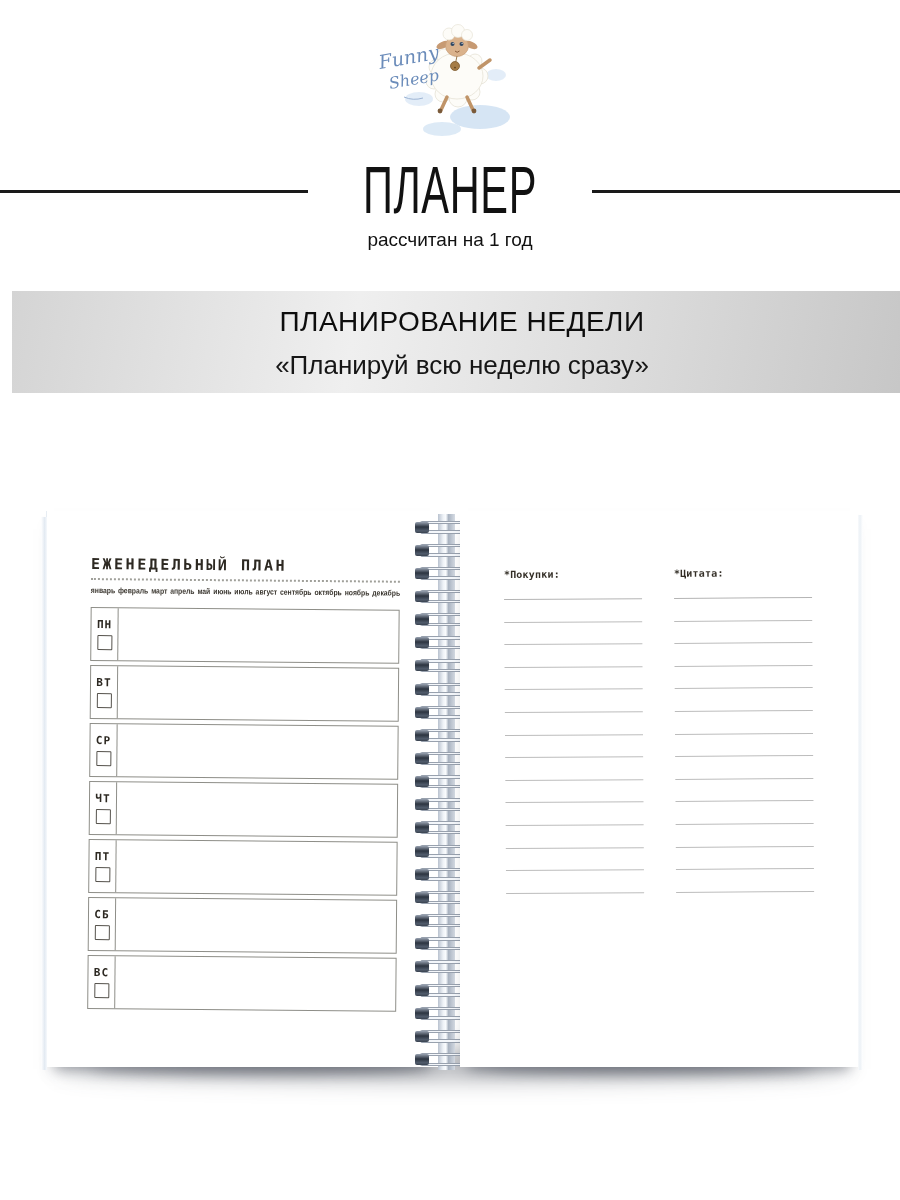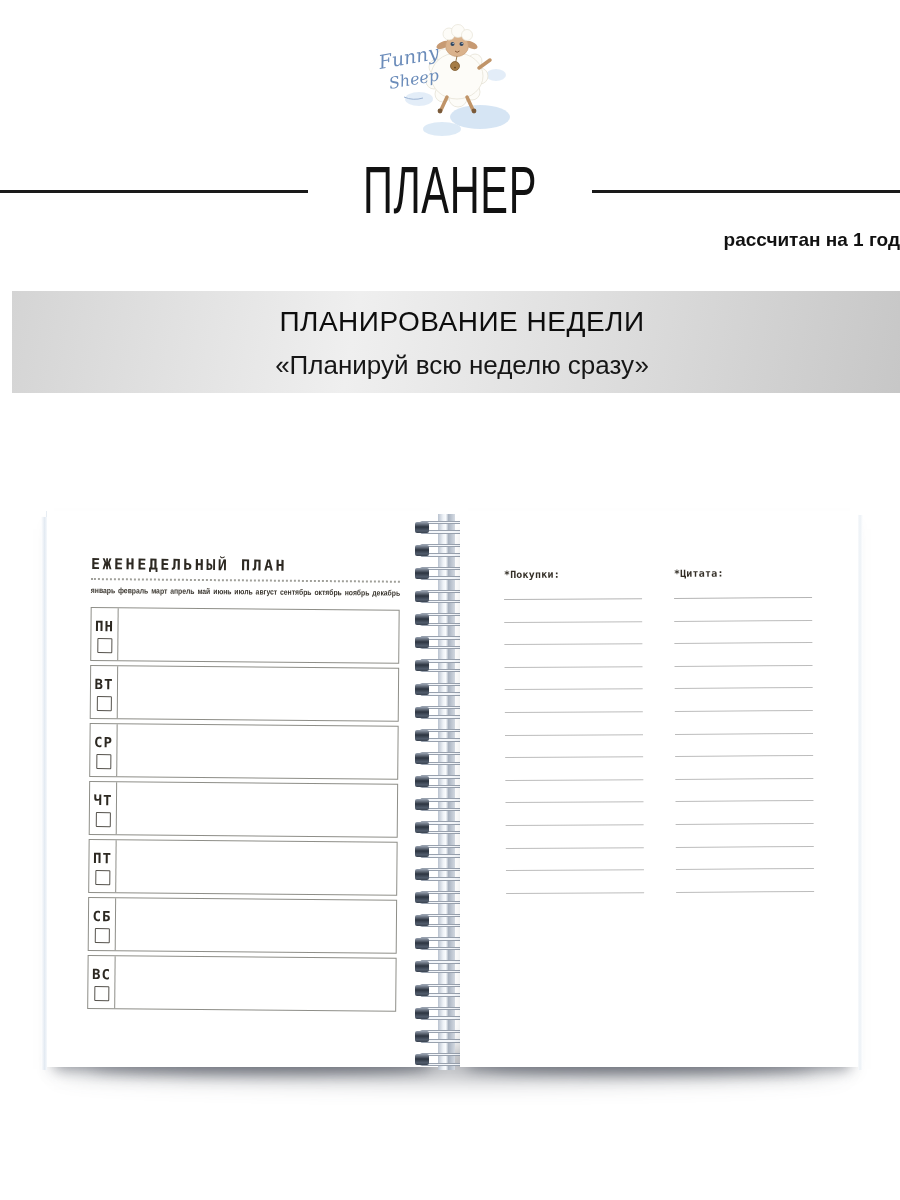--- a/index.html
+++ b/index.html
@@ -27,22 +27,22 @@
 
   .page-title{
     position:absolute;top:156px;left:0;width:100%;text-align:center;
     font-size:67px;line-height:1;font-weight:500;color:var(--ink);
     transform:scaleX(0.62);letter-spacing:1px;
   }
   .title-rule{position:absolute;top:190px;height:3px;background:var(--rule-dark);}
   .title-rule.left{left:0;width:308px;}
   .title-rule.right{left:592px;width:308px;}
   .page-subtitle{
-    position:absolute;top:229px;left:0;width:100%;text-align:right;
-    font-size:19px;font-weight:bold;color:var(--ink);
+    position:absolute;top:229px;left:0;width:100%;text-align:center;
+    font-size:19px;font-weight:normal;color:var(--ink);
   }
 
   
   .banner{
     position:absolute;left:12px;top:291px;width:900px;height:102px;
     background:linear-gradient(100deg,var(--banner-from) 0%,var(--banner-mid) 38%,#e0e0e0 62%,var(--banner-to) 100%);
     text-align:center;
   }
   .banner-line1{margin-top:15px;font-size:28px;color:#0d0d0d;letter-spacing:.5px;}
   .banner-line2{margin-top:12px;font-size:26px;color:#161616;}
@@ -86,21 +86,21 @@
   .lp-dotted{position:absolute;left:44px;top:67px;width:309px;border-top:2px dotted #a0a09a;}
   .lp-months{
     position:absolute;left:44px;top:75px;width:364px;
     display:flex;justify-content:space-between;
     font-size:8px;font-weight:bold;color:#3a362f;white-space:nowrap;
     transform:scaleX(.85);transform-origin:left center;
   }
   .lp-table{position:absolute;left:44px;top:96px;width:309px;}
   .day-row{height:54px;margin-bottom:4px;border:1px solid var(--table-border);display:flex;background:#fff;}
   .day-cell{width:27px;border-right:1px solid var(--table-border);display:flex;flex-direction:column;align-items:center;padding-top:10px;}
-  .day-label{font-family:"DejaVu Sans Mono", monospace;font-weight:bold;font-size:14px;letter-spacing:1px;color:var(--paper-ink);}
+  .day-label{font-family:"DejaVu Sans Mono", monospace;font-weight:bold;font-size:11px;letter-spacing:1px;color:var(--paper-ink);}
   .day-checkbox{width:15px;height:15px;border:1.5px solid #55524c;border-radius:1px;margin-top:4px;background:#fff;}
   .day-notes{flex:1;}
 
   
   .rp-inner{position:absolute;inset:0;transform:rotate(-.4deg);transform-origin:60px 80px;}
   .rp-grid{
     position:absolute;left:44px;top:58px;width:308px;
     display:grid;grid-template-columns:138px 138px;column-gap:32px;
   }
   .rp-label{

